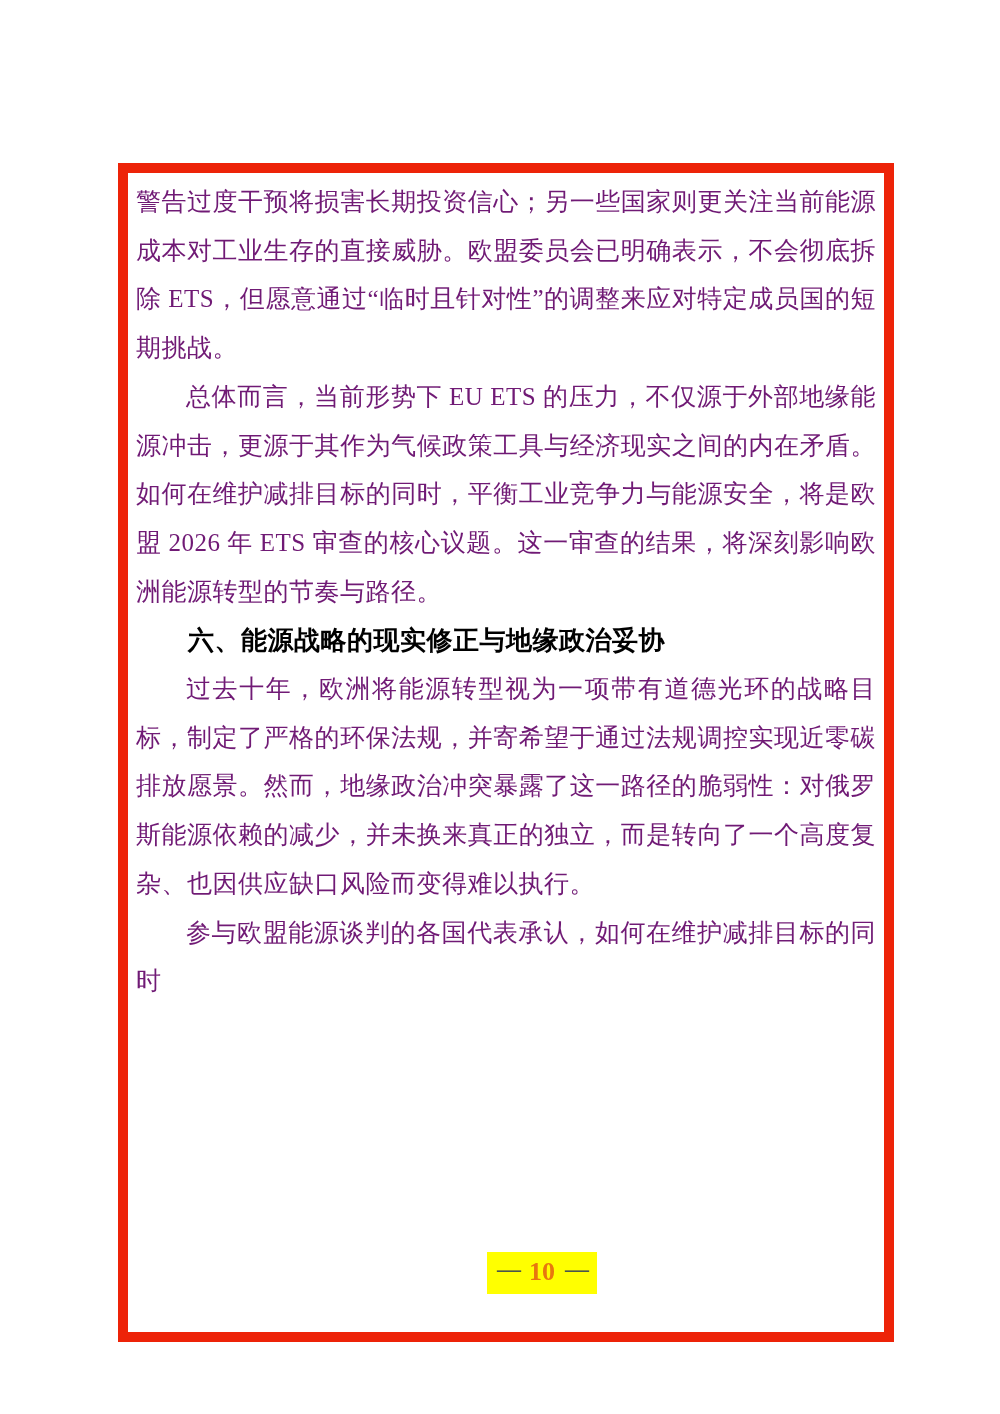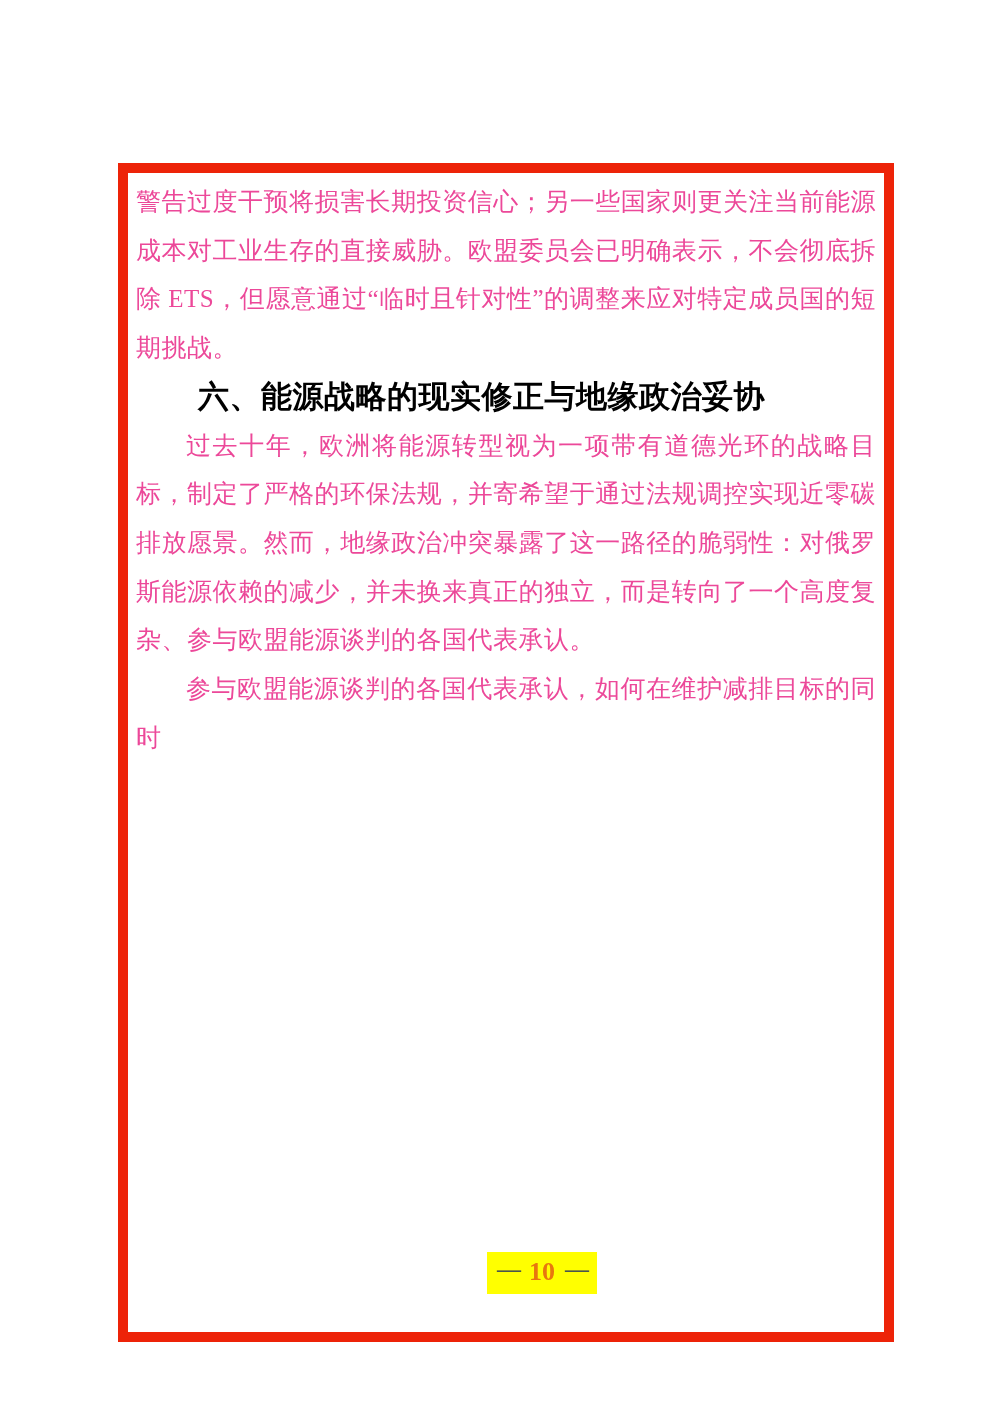--- a/index.html
+++ b/index.html
@@ -30,34 +30,34 @@
     left: 128px;
     top: 178px;
     width: 740px;
     padding: 0 8px;
     box-sizing: content-box;
   }
   .para {
     margin: 0;
     font-size: 25px;
     line-height: 48.7px;
-    color: #ec4899;
+    color: #701a75;
     text-align: justify;
     text-justify: inter-character;
     letter-spacing: 0.5px;
     word-break: break-all;
   }
   .para.indent {
     text-indent: 2em;
   }
   .section-heading {
     margin: 0;
     font-family: "Liberation Sans", "DejaVu Sans", sans-serif;
     font-weight: bold;
-    font-size: 31px;
+    font-size: 26px;
     line-height: 48.7px;
     color: #000000;
     text-indent: 2em;
     letter-spacing: 0.5px;
   }
   .footer {
     position: absolute;
     left: 118px;
     top: 1252px;
     width: 848px;
@@ -87,22 +87,23 @@
 </style>
 </head>
 <body>
 
 <div class="page">
 
   <div class="page-border"></div>
 
   <div class="content">
     <p class="para">警告过度干预将损害长期投资信心；另一些国家则更关注当前能源成本对工业生存的直接威胁。欧盟委员会已明确表示，不会彻底拆除 ETS，但愿意通过“临时且针对性”的调整来应对特定成员国的短期挑战。</p>
+    <p class="para indent">总体而言，当前形势下 EU ETS 的压力，不仅源于外部地缘能源冲击，更源于其作为气候政策工具与经济现实之间的内在矛盾。如何在维护减排目标的同时，平衡工业竞争力与能源安全，将是欧盟 2026 年 ETS 审查的核心议题。这一审查的结果，将深刻影响欧洲能源转型的节奏与路径。</p>
     <h2 class="section-heading">六、能源战略的现实修正与地缘政治妥协</h2>
-    <p class="para indent">过去十年，欧洲将能源转型视为一项带有道德光环的战略目标，制定了严格的环保法规，并寄希望于通过法规调控实现近零碳排放愿景。然而，地缘政治冲突暴露了这一路径的脆弱性：对俄罗斯能源依赖的减少，并未换来真正的独立，而是转向了一个高度复杂、参与欧盟能源谈判的各国代表承认。</p>
+    <p class="para indent">过去十年，欧洲将能源转型视为一项带有道德光环的战略目标，制定了严格的环保法规，并寄希望于通过法规调控实现近零碳排放愿景。然而，地缘政治冲突暴露了这一路径的脆弱性：对俄罗斯能源依赖的减少，并未换来真正的独立，而是转向了一个高度复杂、也因供应缺口风险而变得难以执行。</p>
     <p class="para indent">参与欧盟能源谈判的各国代表承认，如何在维护减排目标的同时</p>
   </div>
 
   <div class="footer">
     <span class="page-number-highlight">
       <span class="footer-dash">—</span>
       <span class="page-number">10</span>
       <span class="footer-dash">—</span>
     </span>
   </div>

